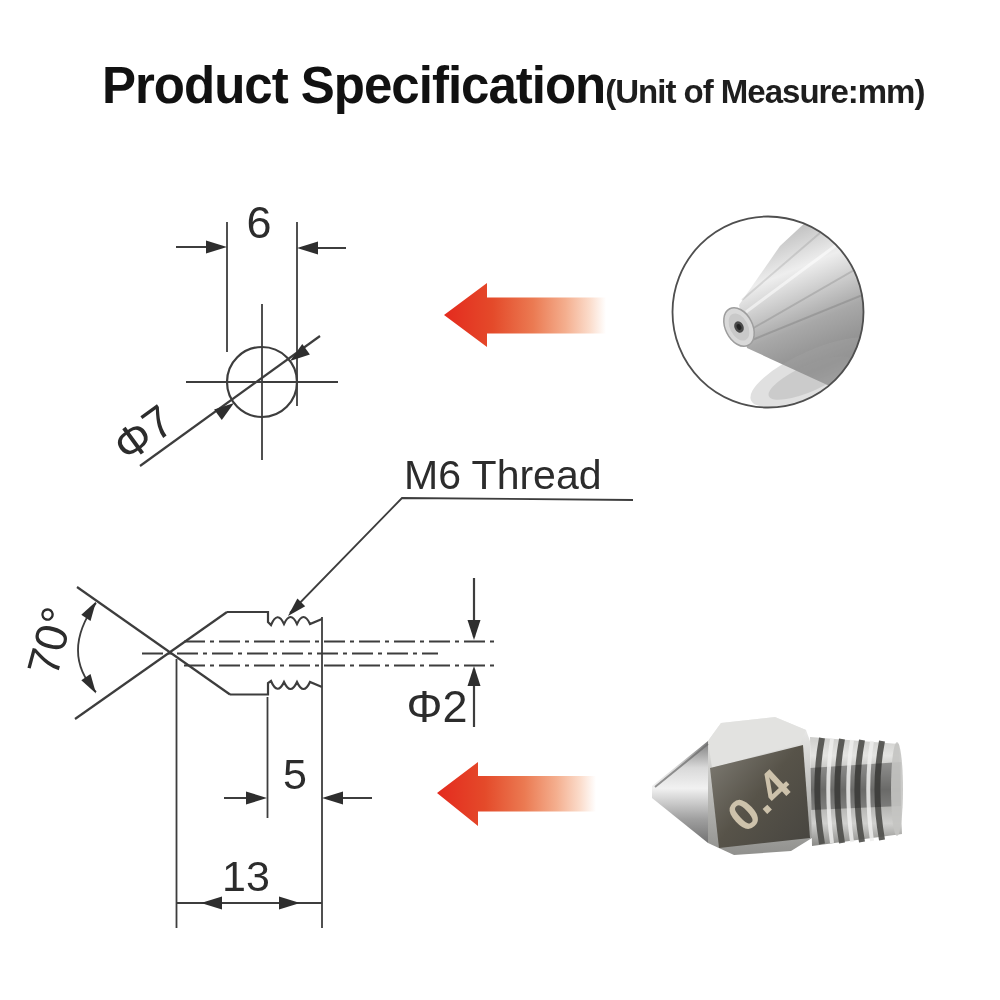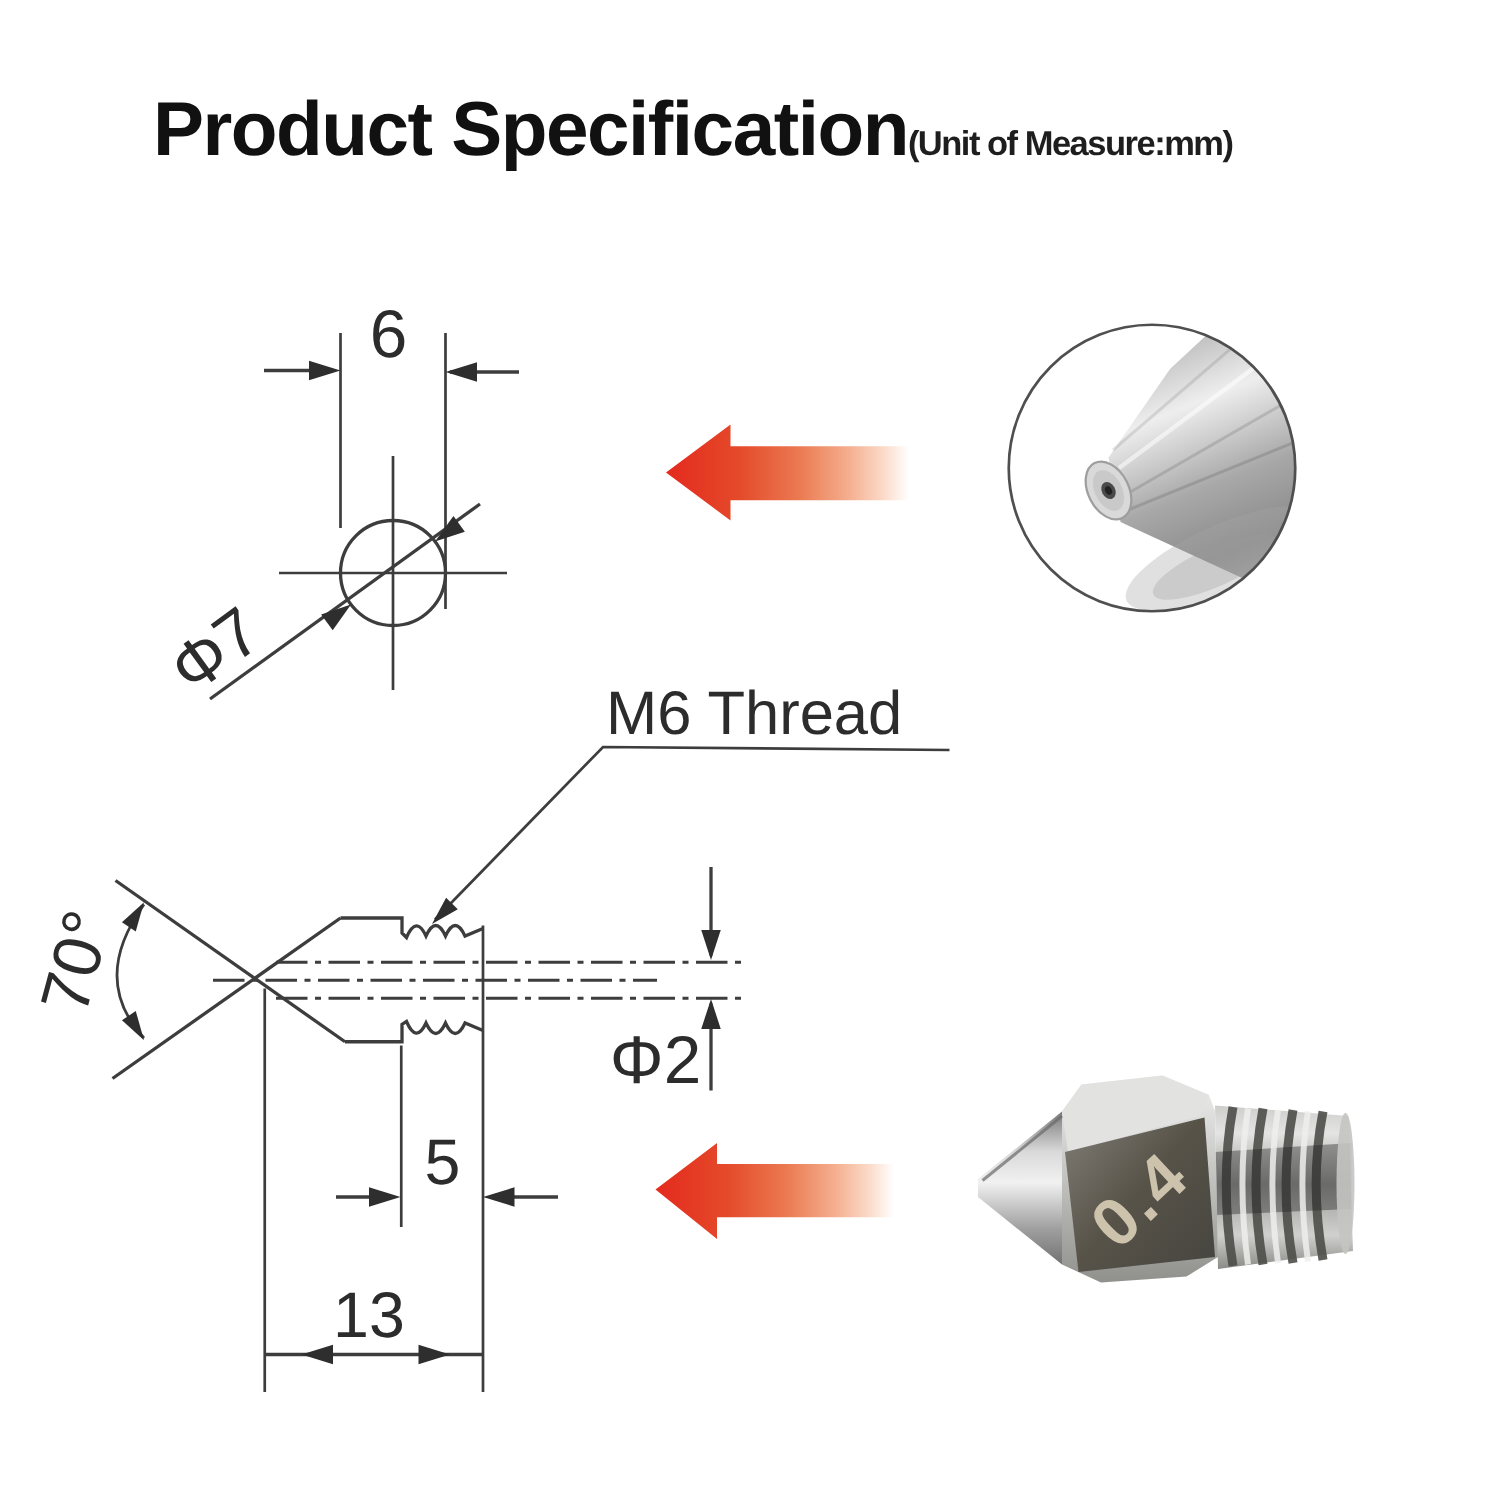--- a/index.html
+++ b/index.html
@@ -1,19 +1,19 @@
 <!DOCTYPE html>
 <html><head>
 <meta charset="utf-8">
 <style>
   html,body{margin:0;padding:0;background:#ffffff;width:1000px;height:1000px;overflow:hidden;}
   .page{position:relative;width:920px;height:1000px;background:#fff;font-family:"Liberation Sans",sans-serif;}
   .header{position:absolute;left:102px;top:56px;display:flex;align-items:baseline;white-space:nowrap;}
   .title-main{font-size:51px;font-weight:700;color:#111;letter-spacing:-1px;}
-  .title-unit{font-size:23px;font-weight:700;color:#1e1e1e;letter-spacing:-1px;}
+  .title-unit{font-size:33px;font-weight:700;color:#1e1e1e;letter-spacing:-1px;}
   svg text{font-family:"Liberation Sans",sans-serif;fill:#2c2c2c;}
   .dim-text{font-size:45px;}
   .dim-text-sm{font-size:43px;}
   .callout-text{font-size:41px;}
   .mark-text{font-size:45px;font-weight:700;fill:#cdc2ab;letter-spacing:2px;}
   .ln{stroke:#3d3d3d;stroke-width:2.2;fill:none;}
   .ln-thin{stroke:#3d3d3d;stroke-width:1.8;fill:none;}
   .ctr{stroke:#3d3d3d;stroke-width:2;fill:none;stroke-dasharray:21 5 4 5;}
   .ah{fill:#2e2e2e;stroke:none;}
 </style>

